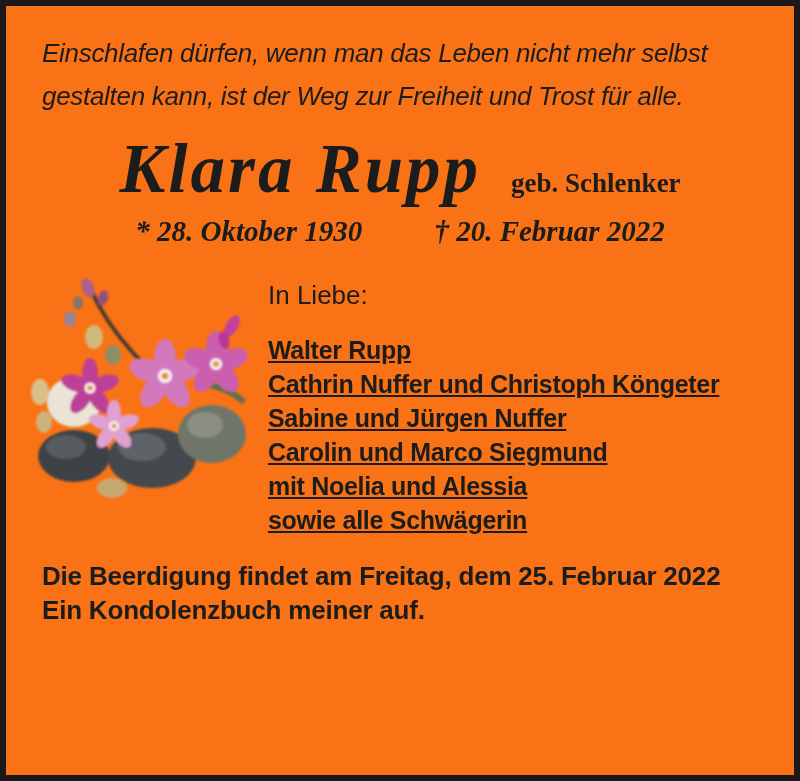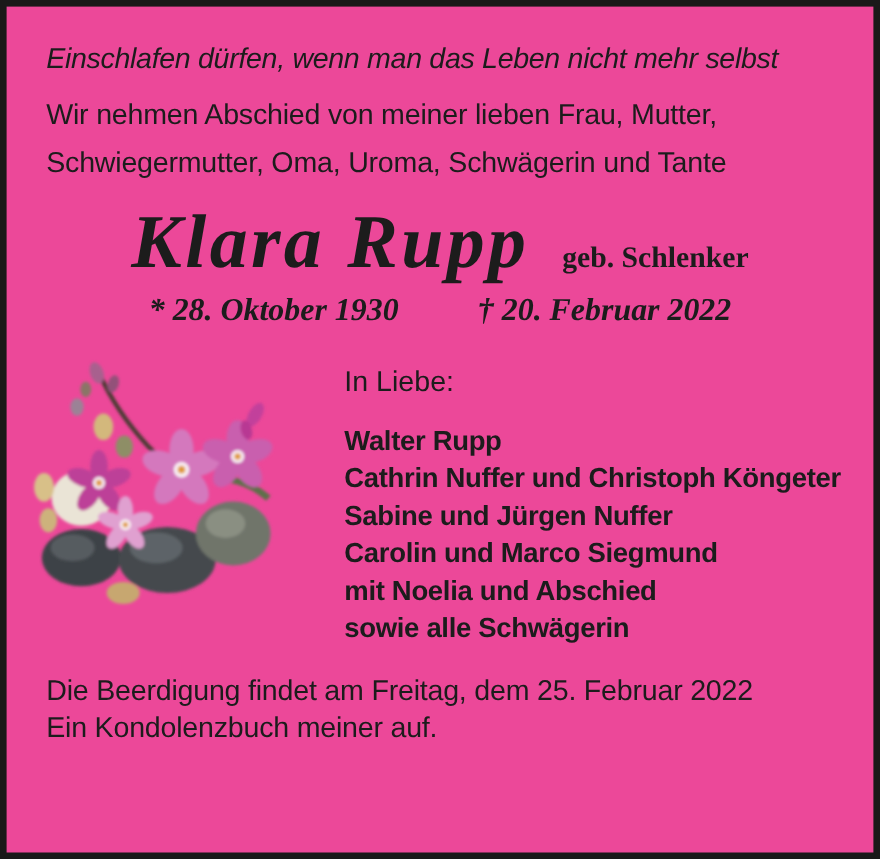--- a/index.html
+++ b/index.html
@@ -1,21 +1,21 @@
 <!DOCTYPE html>
 <html><head>
 <meta charset="utf-8">
 <style>
   html,body { margin:0; padding:0; background:#ffffff; }
   .page {
     position:relative;
     width:800px; height:781px;
     box-sizing:border-box;
     border:6px solid #191919;
-    background:#ec4899;
+    background:#f97316;
     color:#1c1c1c;
     font-family:"Liberation Sans", sans-serif;
     overflow:hidden;
   }
   .epigraph {
     margin:26px 36px 0 36px;
     font-style:italic;
     font-size:26px;
     line-height:43px;
     letter-spacing:-0.3px;
@@ -51,56 +51,54 @@
     gap:72px;
     font-family:cursive;
     font-style:italic;
     font-weight:600;
     font-size:29px;
   }
   .middle {
     display:flex;
     align-items:flex-start;
     margin:26px 20px 0 22px;
-    gap:45px;
   }
   .photo {
     width:228px; height:258px;
     flex:none;
   }
   .mourners-col { margin-left:12px; padding-top:6px; }
   .salutation { font-size:26px; }
   .mourners {
     margin-top:22px;
     font-weight:bold;
     font-size:25px;
     line-height:34px;
     letter-spacing:-0.3px;
+    text-decoration:underline;
   }
   .mourners div { white-space:nowrap; }
   .funeral {
     margin:22px 36px 0 36px;
     font-size:26px;
     line-height:34px;
     letter-spacing:-0.2px;
+    font-weight:bold;
   }
 </style>
 </head>
 <body>
 
 <div class="page">
 
   <div class="epigraph">
     <div>Einschlafen dürfen, wenn man das Leben nicht mehr selbst</div>
-  </div>
-
-  <div class="intro">
-    <div>Wir nehmen Abschied von meiner lieben Frau, Mutter,</div>
-    <div>Schwiegermutter, Oma, Uroma, Schwägerin und Tante</div>
-  </div>
+    <div>gestalten kann, ist der Weg zur Freiheit und Trost für alle.</div>
+  </div>
+
 
   <div class="name-row">
     <span class="deceased-name">Klara Rupp</span>
     <span class="maiden-name">geb. Schlenker</span>
   </div>
 
   <div class="dates-row">
     <span>* 28. Oktober 1930</span>
     <span>† 20. Februar 2022</span>
   </div>
@@ -195,21 +193,21 @@
       </svg>
     </div>
 
     <div class="mourners-col">
       <div class="salutation">In Liebe:</div>
       <div class="mourners">
         <div>Walter Rupp</div>
         <div>Cathrin Nuffer und Christoph Köngeter</div>
         <div>Sabine und Jürgen Nuffer</div>
         <div>Carolin und Marco Siegmund</div>
-        <div>mit Noelia und Abschied</div>
+        <div>mit Noelia und Alessia</div>
         <div>sowie alle Schwägerin</div>
       </div>
     </div>
 
   </div>
 
   <div class="funeral">
     <div>Die Beerdigung findet am Freitag, dem 25. Februar 2022</div>
     <div>Ein Kondolenzbuch meiner auf.</div>
   </div>

